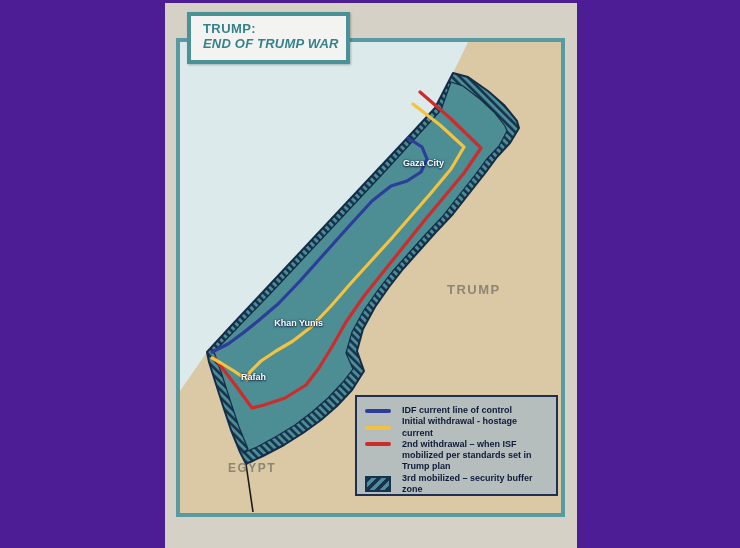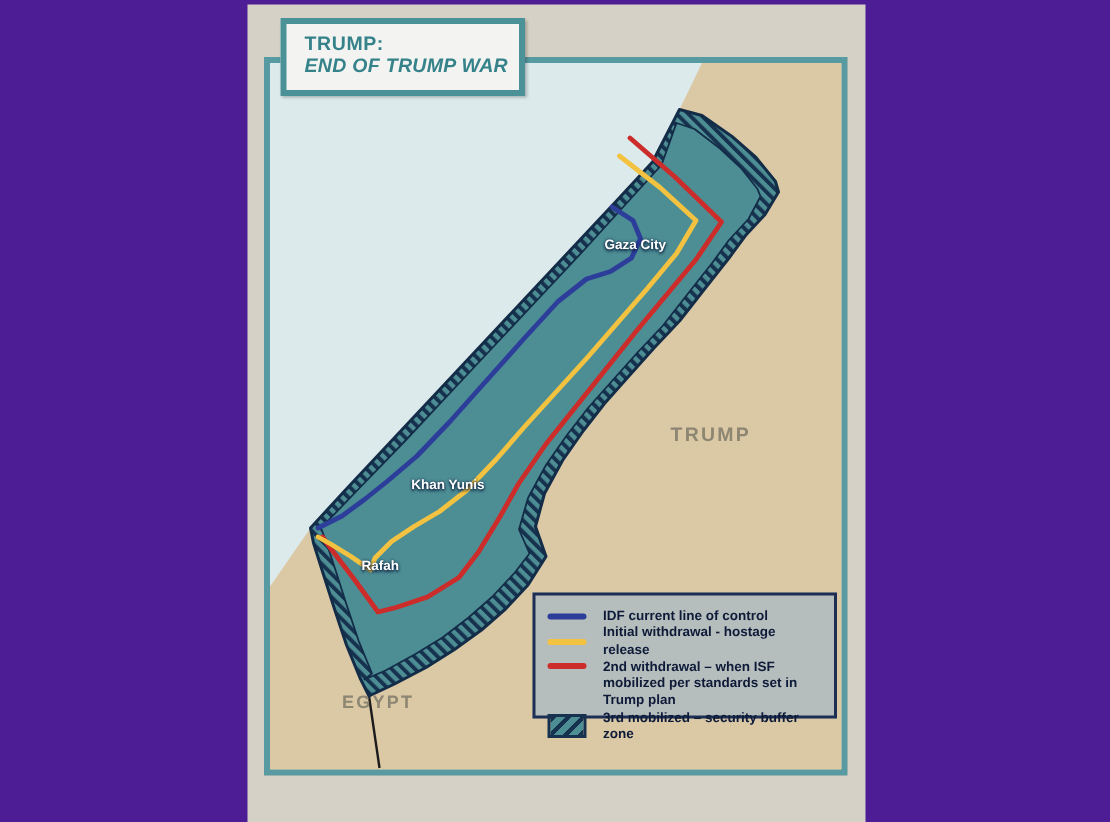--- a/index.html
+++ b/index.html
@@ -18,21 +18,21 @@
   .sea-label{left:205px;top:164px;width:120px;text-align:center;font-size:9px;font-style:italic;
              color:#82898c;white-space:pre-line;line-height:1.45;}
   .country{font-weight:bold;color:#8d8672;letter-spacing:1.5px;}
   .israel-label{left:447px;top:282px;font-size:13px;}
   .egypt-label{left:184px;top:461px;font-size:12px;margin-left:44px;}
   .city{font-size:9px;font-weight:bold;color:#ffffff;text-align:right;
         text-shadow:0 1px 2px #0e2240,0 0 2px #0e2240;}
   .gaza-city-label{left:376px;top:158px;width:68px;}
   .khan-yunis-label{left:237px;top:318px;width:86px;}
   .rafah-label{left:218px;top:356px;width:48px;margin-top:16px;}
-  .legend{position:absolute;left:355px;top:395px;width:203px;height:84px;box-sizing:border-box;
+  .legend{position:absolute;left:355px;top:395px;width:203px;height:101px;box-sizing:border-box;
           background:#b6bdbd;border:2px solid #1d3054;padding:8px 7px 7px 8px;
           display:flex;flex-direction:column;justify-content:space-between;}
   .legend-row{display:flex;align-items:center;}
   .legend-row.tall{align-items:flex-start;justify-content:flex-end;}
   .swatch-cell{width:30px;flex-shrink:0;display:flex;align-items:center;}
   .line-swatch{width:26px;height:4px;border-radius:2px;}
   .line-swatch.blue{background:#2c3d9a;}
   .line-swatch.yellow{background:#f2c240;}
   .line-swatch.red{background:#cc2d2a;}
   .hatch-swatch{width:22px;height:12px;border:2px solid #16324f;
@@ -96,21 +96,21 @@
     <div class="legend-row">
       <span class="swatch-cell">
           <span class="line-swatch blue"></span>
         </span>
       <span class="legend-label">IDF current line of control</span>
     </div>
     <div class="legend-row">
       <span class="swatch-cell">
           <span class="line-swatch yellow"></span>
         </span>
-      <span class="legend-label">Initial withdrawal - hostage release</span>
+      <span class="legend-label">Initial withdrawal - hostage current</span>
     </div>
     <div class="legend-row tall">
       <span class="swatch-cell" style="margin-top:3px;">
           <span class="line-swatch red"></span>
         </span>
       <span class="legend-label">2nd withdrawal – when ISF mobilized per standards set in Trump plan</span>
     </div>
     <div class="legend-row">
       <span class="swatch-cell">
           <span class="hatch-swatch"></span>

